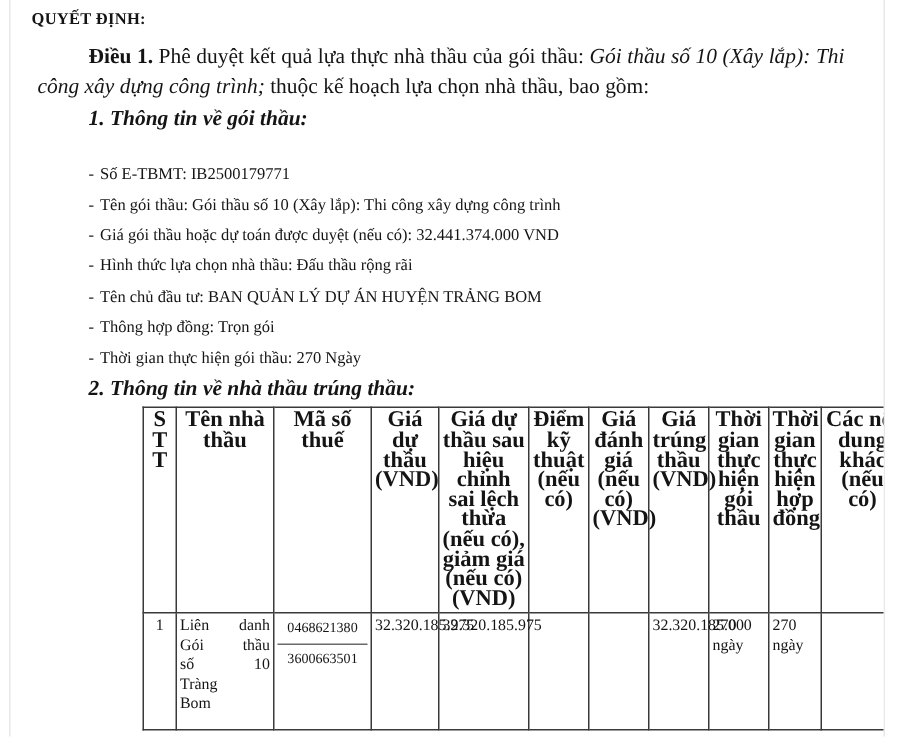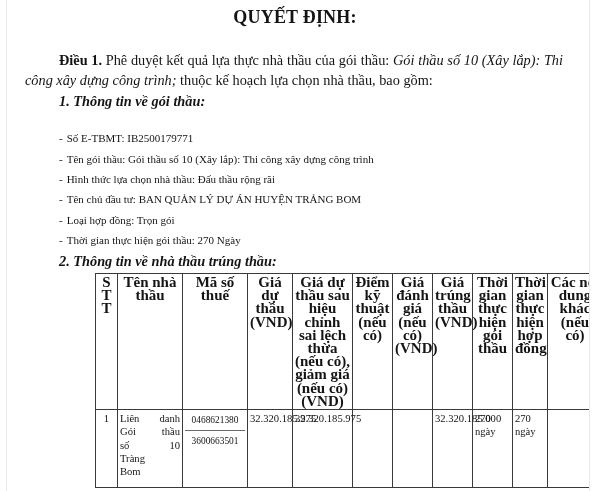--- a/index.html
+++ b/index.html
@@ -30,26 +30,26 @@
   }
 
   #content {
     position: absolute;
     left: 14px;
     top: 0;
     width: 548px;
   }
 
   .doc-title {
-    text-align: center;
-    font-weight: bold;
-    font-size: 18px;
+    text-align: left;
+    font-weight: bold;
+    font-size: 11px;
     letter-spacing: 0.2px;
     margin-top: 7px;
-    margin-bottom: 22px;
+    margin-bottom: 9px;
   }
 
   .para {
     font-size: 14.3px;
     line-height: 20.4px;
     text-align: justify;
     margin: 0 0 0 4px;
     padding-right: 6px;
   }
   .para .indent { display: inline-block; width: 34px; }
@@ -149,23 +149,24 @@
 
     <div class="doc-title">QUYẾT ĐỊNH:</div>
 
     <p class="para"><span class="indent"></span><span class="b">Điều 1.</span><span> Phê duyệt kết quả lựa thực nhà thầu của gói thầu: </span><span class="i">Gói thầu số 10 (Xây lắp): Thi công xây dựng công trình;</span><span> thuộc kế hoạch lựa chọn nhà thầu, bao gồm:</span></p>
 
     <div class="subhead">1. Thông tin về gói thầu:</div>
 
     <ul class="bullets">
       <li><span class="dash">-</span><span>Số E-TBMT:</span> <span>IB2500179771</span></li>
       <li><span class="dash">-</span><span>Tên gói thầu:</span> <span>Gói thầu số 10 (Xây lắp): Thi công xây dựng công trình</span></li>
+      <li><span class="dash">-</span><span>Giá gói thầu hoặc dự toán được duyệt (nếu có):</span> <span>32.441.374.000 VND</span></li>
       <li><span class="dash">-</span><span>Hình thức lựa chọn nhà thầu:</span> <span>Đấu thầu rộng rãi</span></li>
       <li><span class="dash">-</span><span>Tên chủ đầu tư:</span> <span>BAN QUẢN LÝ DỰ ÁN HUYỆN TRẢNG BOM</span></li>
-      <li><span class="dash">-</span><span>Loại hợp đồng:</span> <span>Trọn gói</span></li>
+      <li><span class="dash">-</span><span>Thông hợp đồng:</span> <span>Trọn gói</span></li>
       <li><span class="dash">-</span><span>Thời gian thực hiện gói thầu:</span> <span>270 Ngày</span></li>
     </ul>
 
     <div class="subhead2">2. Thông tin về nhà thầu trúng thầu:</div>
 
     <table class="result-table">
       <thead>
         <tr>
           <th class="c-stt">S T T</th>
           <th class="c-name">Tên nhà thầu</th>

